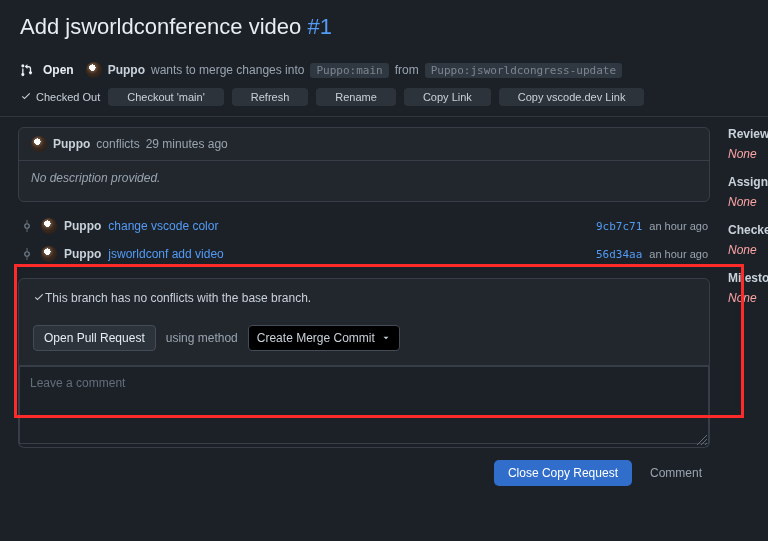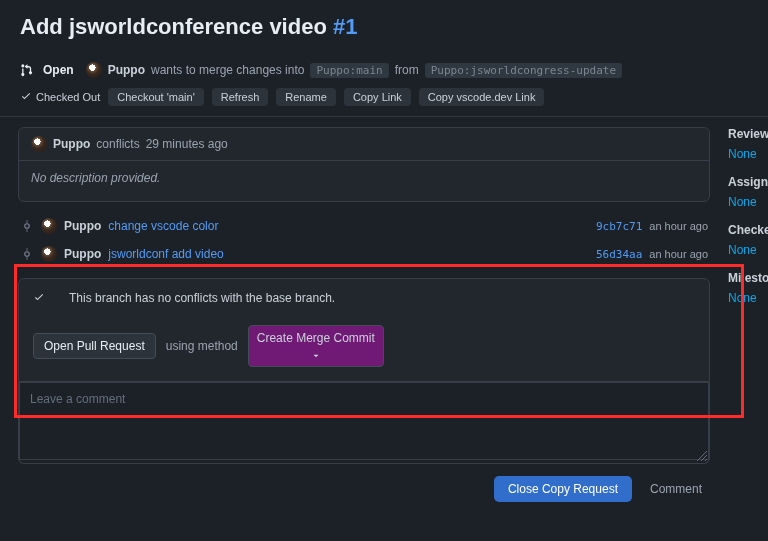--- a/index.html
+++ b/index.html
@@ -9,21 +9,21 @@
     font-family: -apple-system, BlinkMacSystemFont, "Segoe UI", Helvetica, Arial, sans-serif;
     font-size: 13px;
     width: 768px;
     height: 541px;
     overflow: hidden;
     position: relative;
   }
   .pr-title {
     padding: 14px 20px 8px 20px;
     font-size: 22px;
-    font-weight: 700;
+    font-weight: 400;
     color: #e6edf3;
   }
   .pr-title .num { color: #539bf5; }
   .meta-row {
     display: flex;
     align-items: center;
     gap: 6px;
     padding: 2px 20px 10px 20px;
     font-size: 12px;
     color: #9aa4af;
@@ -56,21 +56,21 @@
     gap: 8px;
     padding: 0 20px 10px 20px;
     font-size: 11px;
     color: #9aa4af;
   }
   .action-row .checked { display: flex; align-items: flex-end; gap: 4px; color: #c9d1d9;}
   .pill-btn {
     background: #2d333b;
     color: #c9d1d9;
     border: none;
-    padding: 3px 9px;
+    padding: 3px 19px;
     border-radius: 4px;
     font-size: 11px;
     cursor: pointer;
   }
   .divider { border-top: 1px solid #30363d; margin: 0; }
   .main {
     display: flex;
     padding: 10px 0 0 0;
   }
   .col-left {
@@ -79,21 +79,21 @@
     min-width: 0;
   }
   .col-right {
     width: 40px;
     padding-right: 0;
     color: #c9d1d9;
     overflow: hidden;
   }
   .side-sec { margin-bottom: 14px; }
   .side-sec .side-h { font-size: 12px; font-weight: 600; color: #c9d1d9; margin-bottom: 6px; white-space:nowrap;}
-  .side-sec .side-v { font-size: 12px; color: #0ea5e9; white-space:nowrap;}
+  .side-sec .side-v { font-size: 12px; color: #fca5a5; white-space:nowrap;font-style:italic;}
   .comment-card {
     background: #22272e;
     border: 1px solid #373e47;
     border-radius: 6px;
     margin-bottom: 10px;
   }
   .comment-head {
     display: flex; align-items: center; gap: 6px;
     padding: 8px 12px;
     border-bottom: 1px solid #373e47;
@@ -122,21 +122,21 @@
     font-size: 11px;
   }
   .commit-time { color: #9aa4af; font-size: 11px; }
   .merge-box {
     background: #22272e;
     border: 1px solid #373e47;
     border-radius: 6px 6px 0 0;
     margin-top: 10px;
   }
   .merge-status {
-    display: flex; align-items: center; gap: 24px;
+    display: flex; align-items: center; gap: 0;
     padding: 12px 14px;
     font-size: 12px;
     color: #c9d1d9;
   }
   .merge-actions {
     display: flex; align-items: center; gap: 10px;
     padding: 8px 14px 14px 14px;
     font-size: 12px;
   }
   .merge-btn {
@@ -144,30 +144,29 @@
     color: #e6edf3;
     border: 1px solid #444c56;
     padding: 5px 10px;
     border-radius: 4px;
     font-size: 12px;
     font-weight: 500;
     cursor: pointer;
   }
   .method-text { color: #9aa4af; }
   .select-wrap {
-    background: #701a75;
+    background: #000000;
     border: 1px solid #444c56;
     border-radius: 4px;
     padding: 5px 8px;
     display: flex;
     align-items: center;
     gap: 6px;
     cursor: pointer;
     font-size: 12px;
-    flex-direction: column;
   }
   .new-comment {
     background: #1c2128;
     border: 1px solid #373e47;
     border-top: none;
     border-radius: 0 0 6px 6px;
     position: relative;
   }
   .textarea {
     width: 100%;

